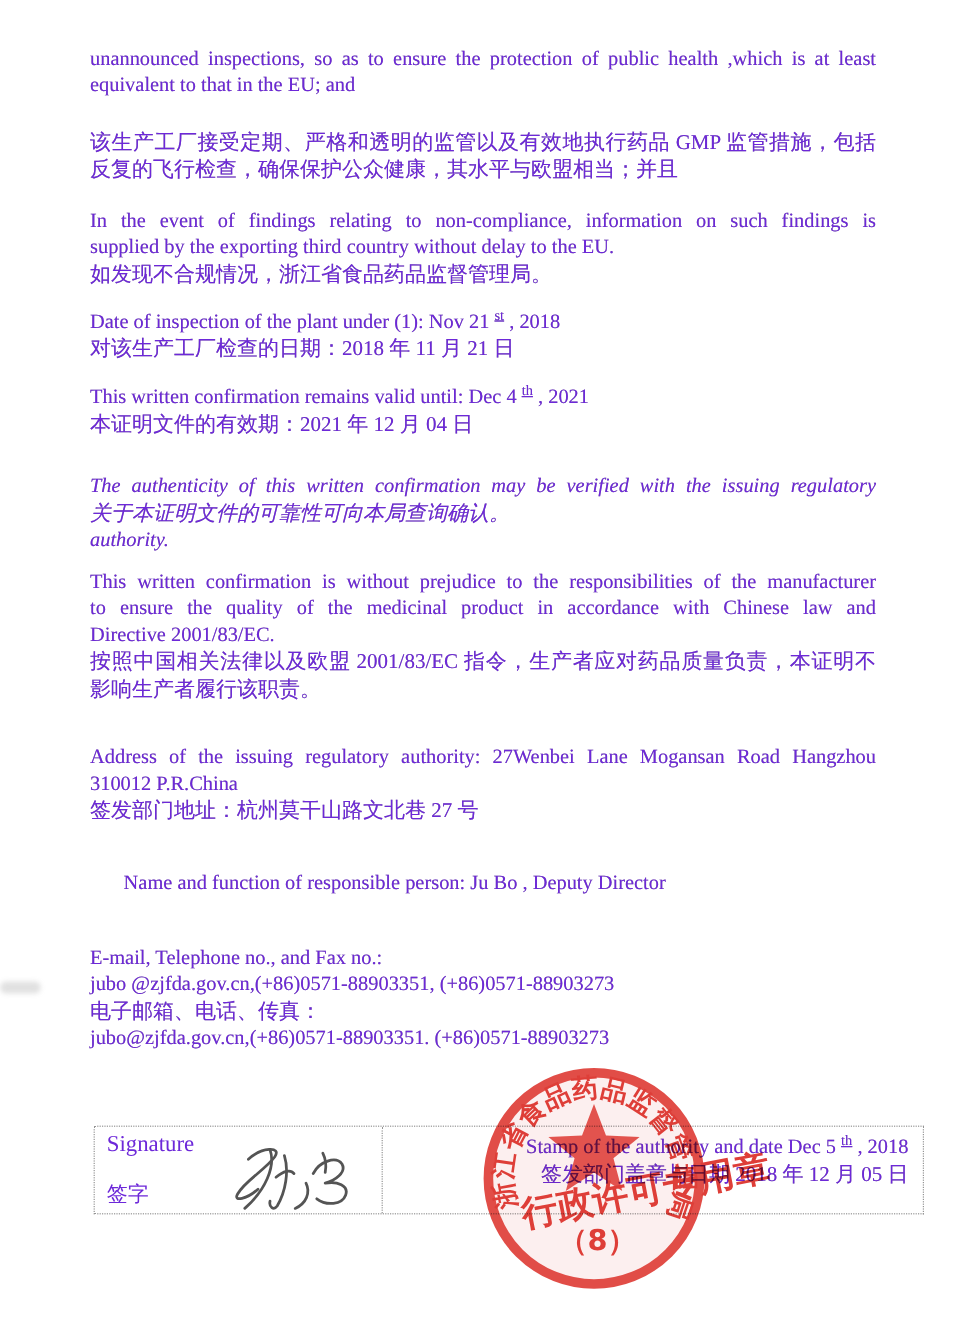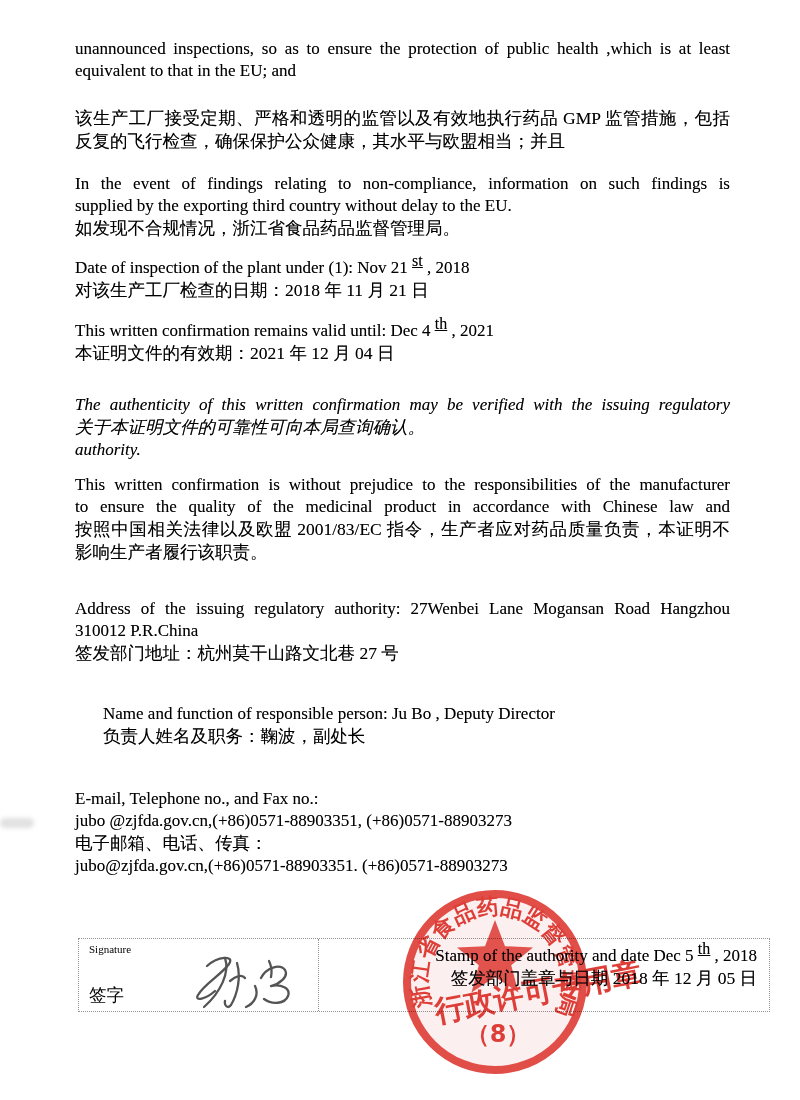--- a/index.html
+++ b/index.html
@@ -1,38 +1,38 @@
 <!DOCTYPE html>
 <html><head>
 <meta charset="utf-8">
 <style>
   html,body{margin:0;padding:0;background:#e8e8e8;}
   .page{position:relative;width:800px;height:1100px;background:#ffffff;overflow:hidden;
-        font-family:"Liberation Serif","DejaVu Serif",serif;color:#000000;}
+        font-family:"Liberation Serif","DejaVu Serif",serif;color:#6d28d9;}
   .doc{position:absolute;left:75px;top:38px;width:655px;}
   .para{margin:0;}
   .line{line-height:22px;font-size:17px;white-space:pre-wrap;text-shadow:0 0 .4px rgba(40,40,40,.45);}
   .line.zh{line-height:23px;font-size:17.5px;}
   .line.j{text-align:justify;text-align-last:justify;}
-  .line sup{font-size:16px;line-height:0;vertical-align:super;text-decoration:underline;}
+  .line sup{font-size:12px;line-height:0;vertical-align:super;text-decoration:underline;}
   .doc .para:nth-child(1){margin-top:0;}
   .doc .para:nth-child(2){margin-top:25px;}
   .doc .para:nth-child(3){margin-top:20px;}
   .doc .para:nth-child(4){margin-top:17px;}
   .doc .para:nth-child(5){margin-top:18px;}
   .doc .para:nth-child(6){margin-top:29px;font-style:italic;}
   .doc .para:nth-child(7){margin-top:13px;}
   .doc .para:nth-child(8){margin-top:34px;}
   .doc .para:nth-child(9){margin-top:38px;margin-left:28px;}
   .doc .para:nth-child(10){margin-top:40px;}
   .sig-table{position:absolute;left:78px;top:938px;width:690px;height:72px;
              border:1px dotted #949494;display:flex;}
   .sig-cell-left{position:relative;width:239px;border-right:1px dotted #949494;}
   .sig-cell-right{flex:1;padding:5px 12px 0 12px;}
-  .sig-label-top{position:absolute;left:10px;top:4px;font-size:11px;}
+  .sig-label-top{position:absolute;left:10px;top:4px;font-size:19px;}
   .sig-label-bottom{position:absolute;left:10px;bottom:4px;font-size:17.5px;}
   .sig-cell-right .line{line-height:23px;text-align:right;}
   .signature-svg{position:absolute;left:185px;top:948px;}
   .stamp-svg{position:absolute;left:370px;top:870px;mix-blend-mode:multiply;opacity:.93;}
   .scan-smudge{position:absolute;left:0px;top:818px;width:34px;height:10px;
                background:rgba(120,120,120,.22);border-radius:5px;filter:blur(2px);}
 </style>
 </head>
 <body>
 
@@ -61,31 +61,31 @@
         <div class="line zh"><span>本证明文件的有效期：2021 年 12 月 04 日</span></div>
       </div>
       <div class="para">
         <div class="line j"><span>The authenticity of this written confirmation may be verified with the issuing regulatory</span></div>
         <div class="line zh"><span>关于本证明文件的可靠性可向本局查询确认。</span></div>
         <div class="line"><span>authority.</span></div>
       </div>
       <div class="para">
         <div class="line j"><span>This written confirmation is without prejudice to the responsibilities of the manufacturer</span></div>
         <div class="line j"><span>to ensure the quality of the medicinal product in accordance with Chinese law and</span></div>
+        <div class="line"><span>Directive 2001/83/EC.</span></div>
         <div class="line zh j"><span>按照中国相关法律以及欧盟 2001/83/EC 指令，生产者应对药品质量负责，本证明不</span></div>
         <div class="line zh"><span>影响生产者履行该职责。</span></div>
       </div>
       <div class="para">
         <div class="line j"><span>Address of the issuing regulatory authority: 27Wenbei Lane Mogansan Road Hangzhou</span></div>
         <div class="line"><span>310012 P.R.China</span></div>
         <div class="line zh"><span>签发部门地址：杭州莫干山路文北巷 27 号</span></div>
       </div>
       <div class="para">
         <div class="line"><span>Name and function of responsible person: Ju Bo , Deputy Director</span></div>
-        <div class="line zh"><span>负责人姓名及职务：鞠波，副处长</span></div>
       </div>
       <div class="para">
         <div class="line"><span>E-mail, Telephone no., and Fax no.:</span></div>
         <div class="line"><span>jubo @zjfda.gov.cn,(+86)0571-88903351, (+86)0571-88903273</span></div>
         <div class="line zh"><span>电子邮箱、电话、传真：</span></div>
         <div class="line"><span>jubo@zjfda.gov.cn,(+86)0571-88903351. (+86)0571-88903273</span></div>
       </div>
     </div>
 
   <div class="scan-smudge"></div>

